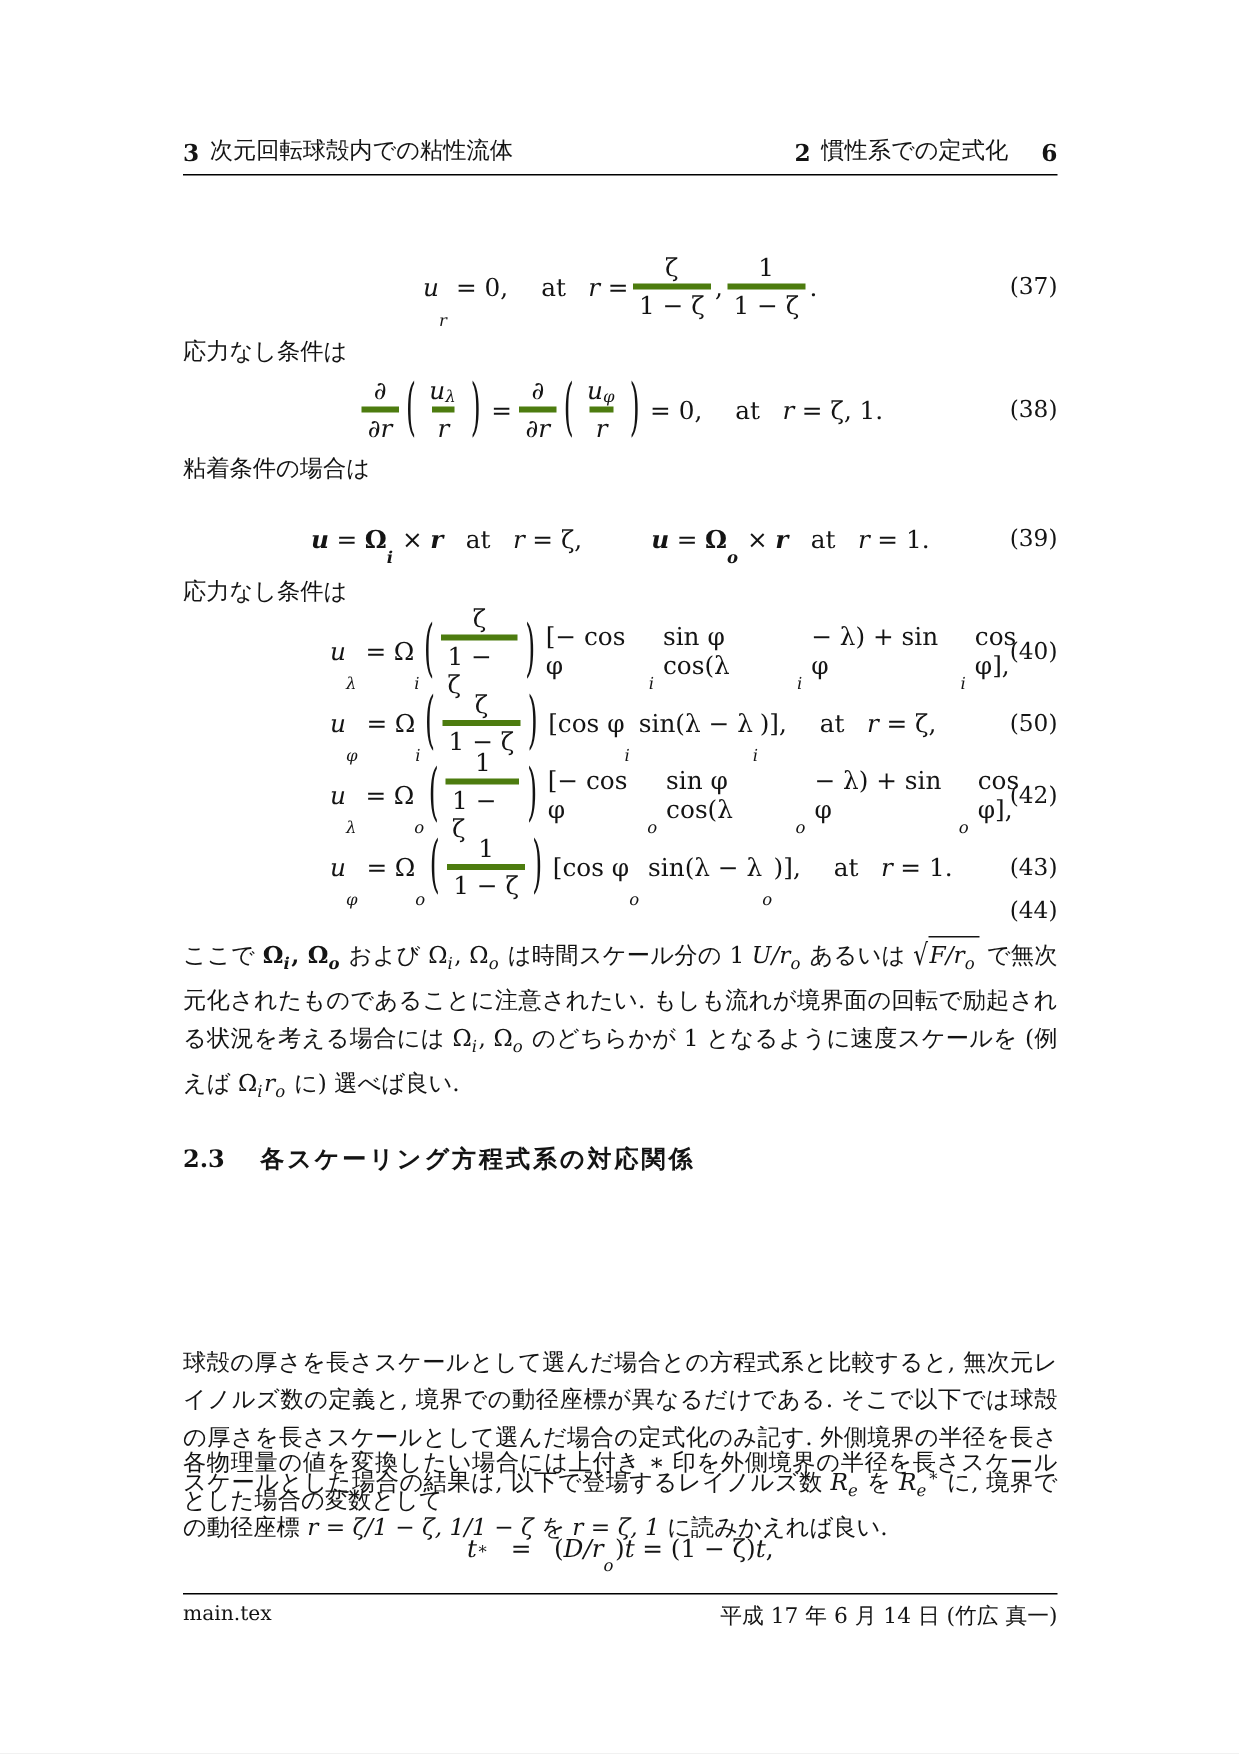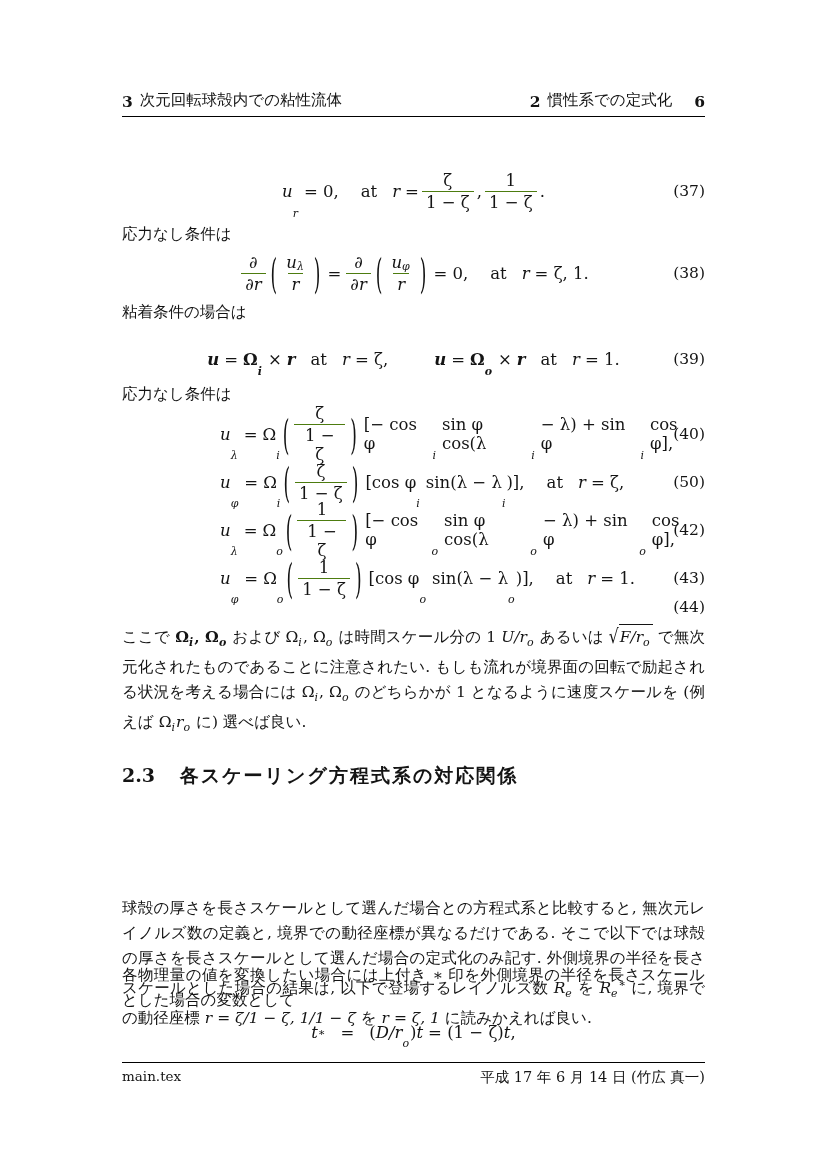--- a/index.html
+++ b/index.html
@@ -18,42 +18,42 @@
   .hcjk { font-family:"DejaVu Sans", sans-serif; margin-left:7px; }
   .hspacer { flex:1; }
   .hpage { font-weight:bold; margin-left:22px; }
   .footer-rule { top:1062px; border-top:1px solid #000; height:0; }
   .footer { top:1068px; display:flex; justify-content:space-between;
             font-size:13.5px; }
   .footer .fright { font-size:14.5px; }
 
   
   .para { font-size:15.5px; line-height:25px; text-align:justify; }
-  .shead { font-size:19px; font-weight:bold; }
+  .shead { font-size:16px; font-weight:bold; }
   .shead .snum { font-family:"DejaVu Serif", serif; }
   .shead .stitle { font-family:"DejaVu Sans", sans-serif; margin-left:18px; letter-spacing:2px; }
 
   
   .eqrow { display:flex; align-items:center; justify-content:center;
            font-size:16.5px; }
   .eqrow.alignL { justify-content:flex-start; padding-left:98px; box-sizing:border-box; }
   .eqrow.numonly { justify-content:flex-end; }
   .eqnum { position:absolute; right:0; top:50%; transform:translateY(-50%);
            font-style:normal; font-size:15.5px; }
   .mi { font-style:italic; }
   .mb { font-style:italic; font-weight:bold; }
   .mub { font-weight:bold; }
   .mr { font-style:normal; }
   .msub { font-size:11px; font-style:italic; align-self:flex-end; transform:translateY(4px); margin-right:1px; }
   .inl .msub { display:inline-block; align-self:auto; transform:none; vertical-align:-4px; }
   .msup { font-size:11px; display:inline-block; vertical-align:6px; }
   .frac { display:inline-flex; flex-direction:column; align-items:center; margin:0 3px; }
   .frac .num, .frac .den { display:flex; align-items:center; justify-content:center;
         padding:1px 4px; line-height:19px; }
-  .frac .den { border-top:1px solid #4d7c0f;text-align:center; }
+  .frac .den { border-top:4px solid #4d7c0f; }
   .tparen { display:inline-block; transform:scaleY(2.45); font-size:17px;
             font-weight:400; margin:0 2px; font-style:normal; }
   .s1 { margin-left:5px; } .s3 { margin-left:15px; }
   .s4 { margin-left:22px; } .s5 { margin-left:46px; }
   .sqrt { display:inline-block; white-space:nowrap; }
   .rad { display:inline-block; transform:scaleY(1.28); }
   .radbar { display:inline-block; border-top:1.2px solid #141414; padding:0 2px 0 1px; }
 </style>
 </head>
 <body>

